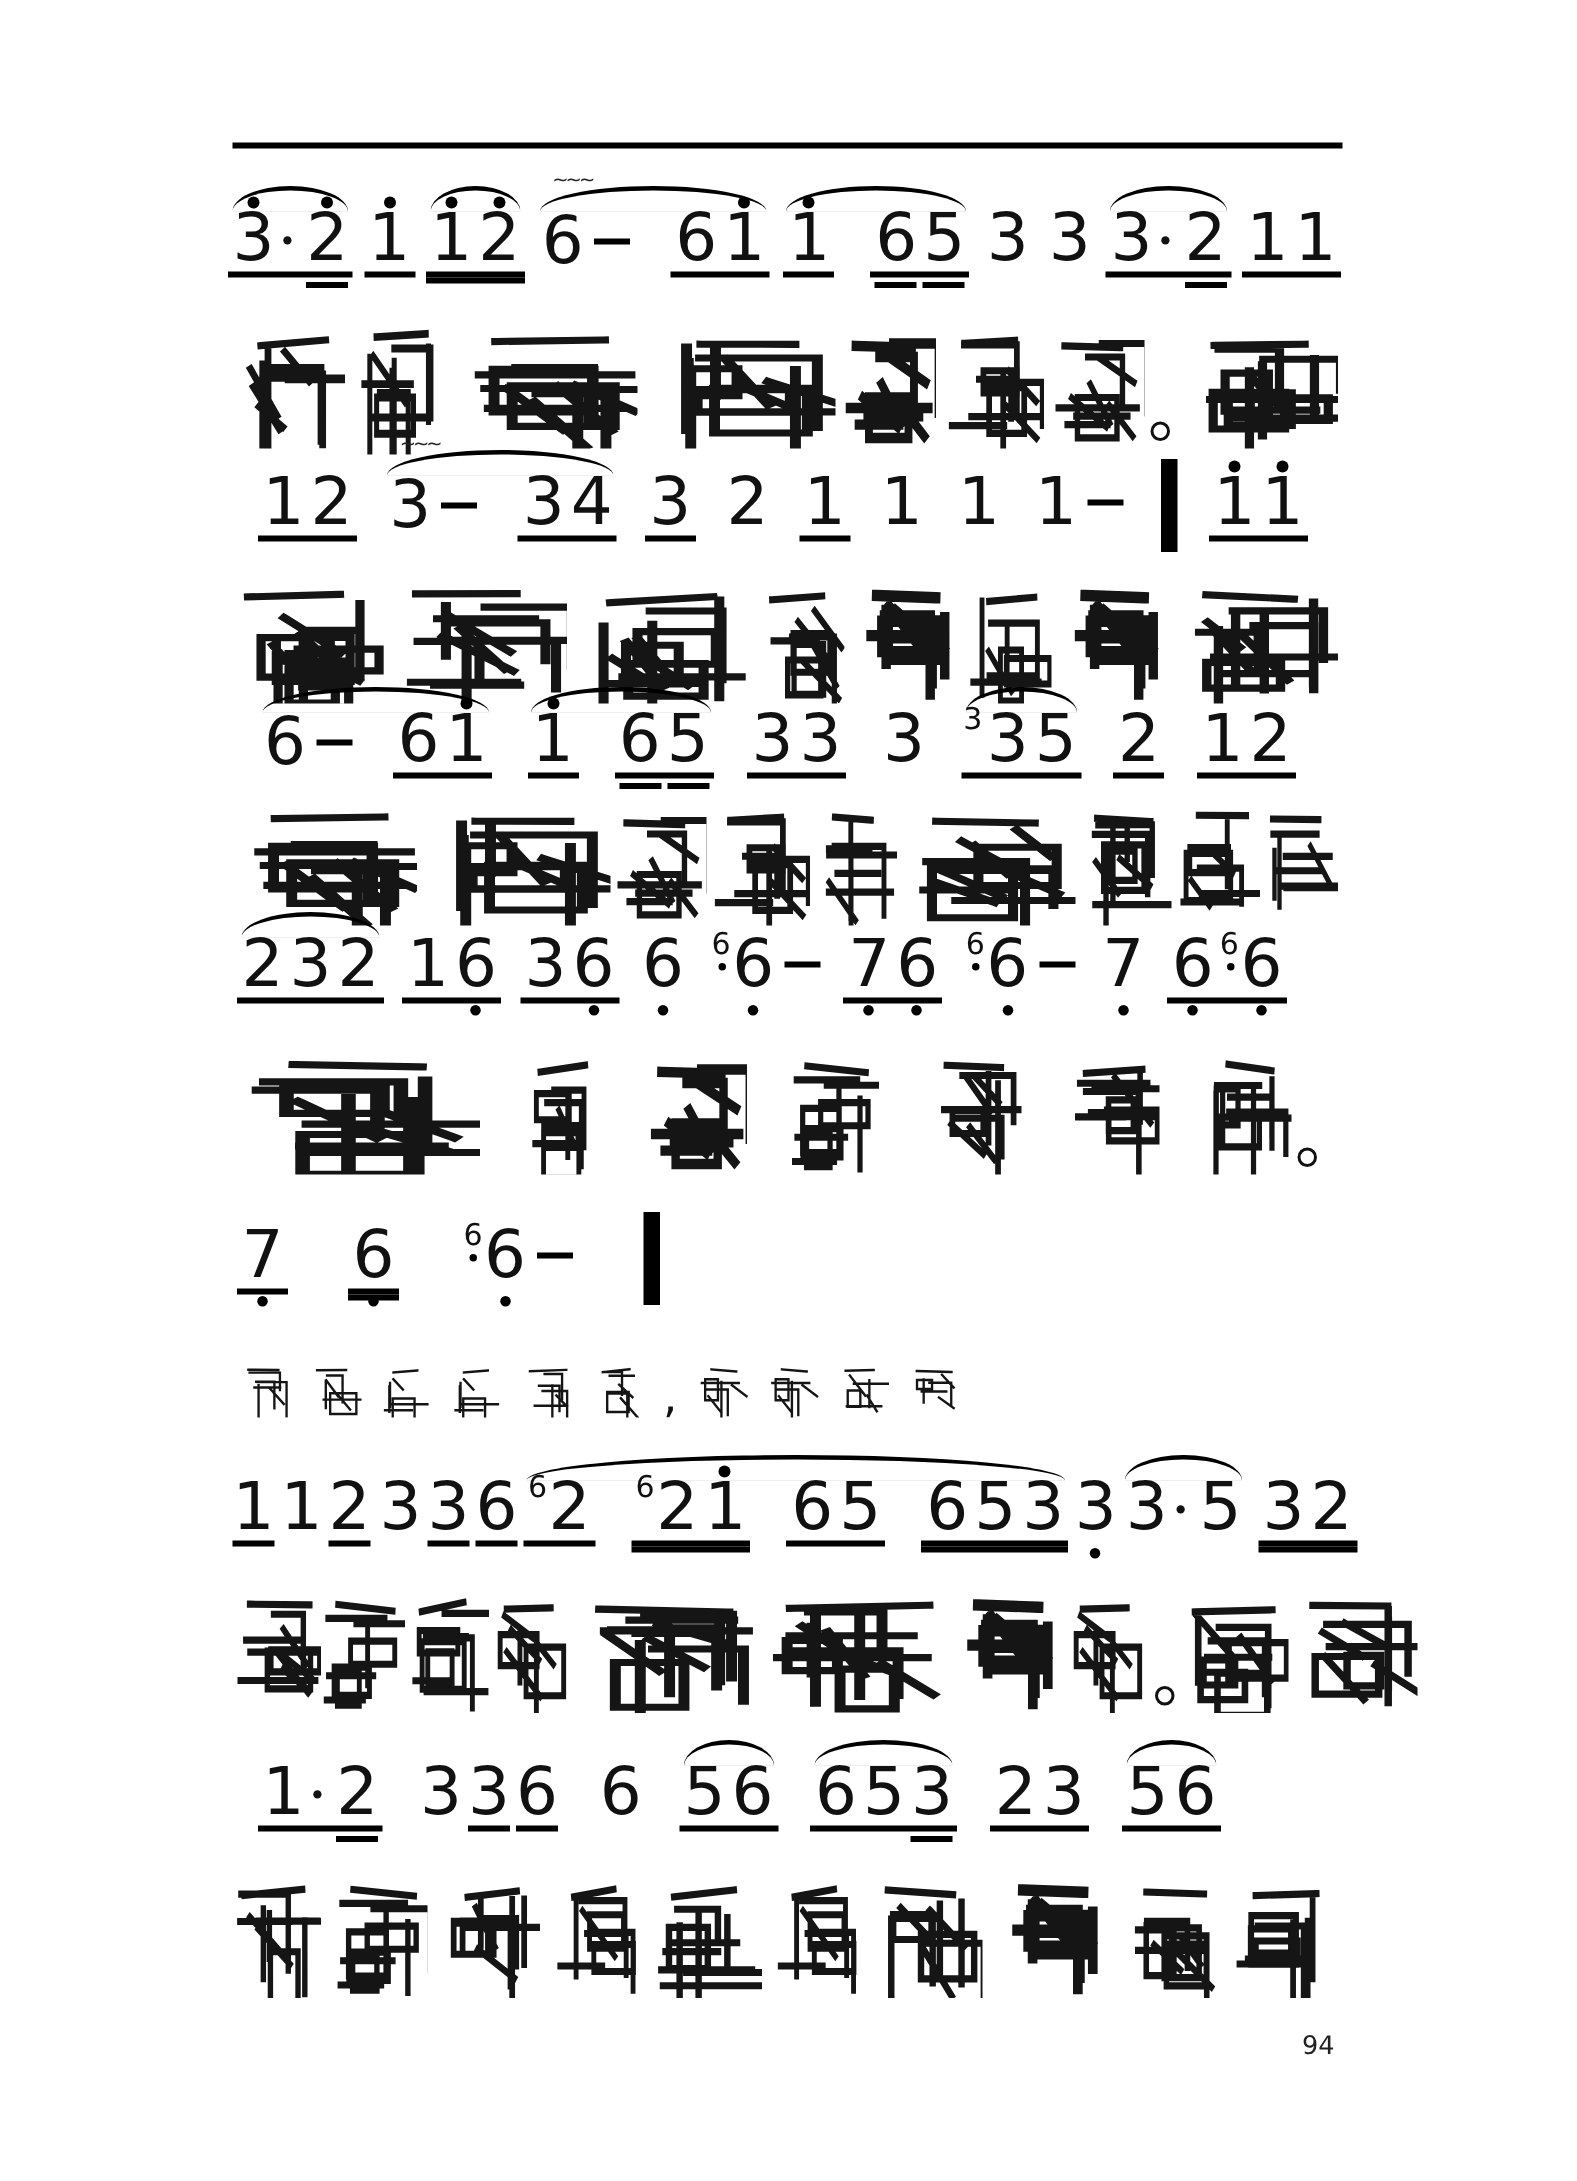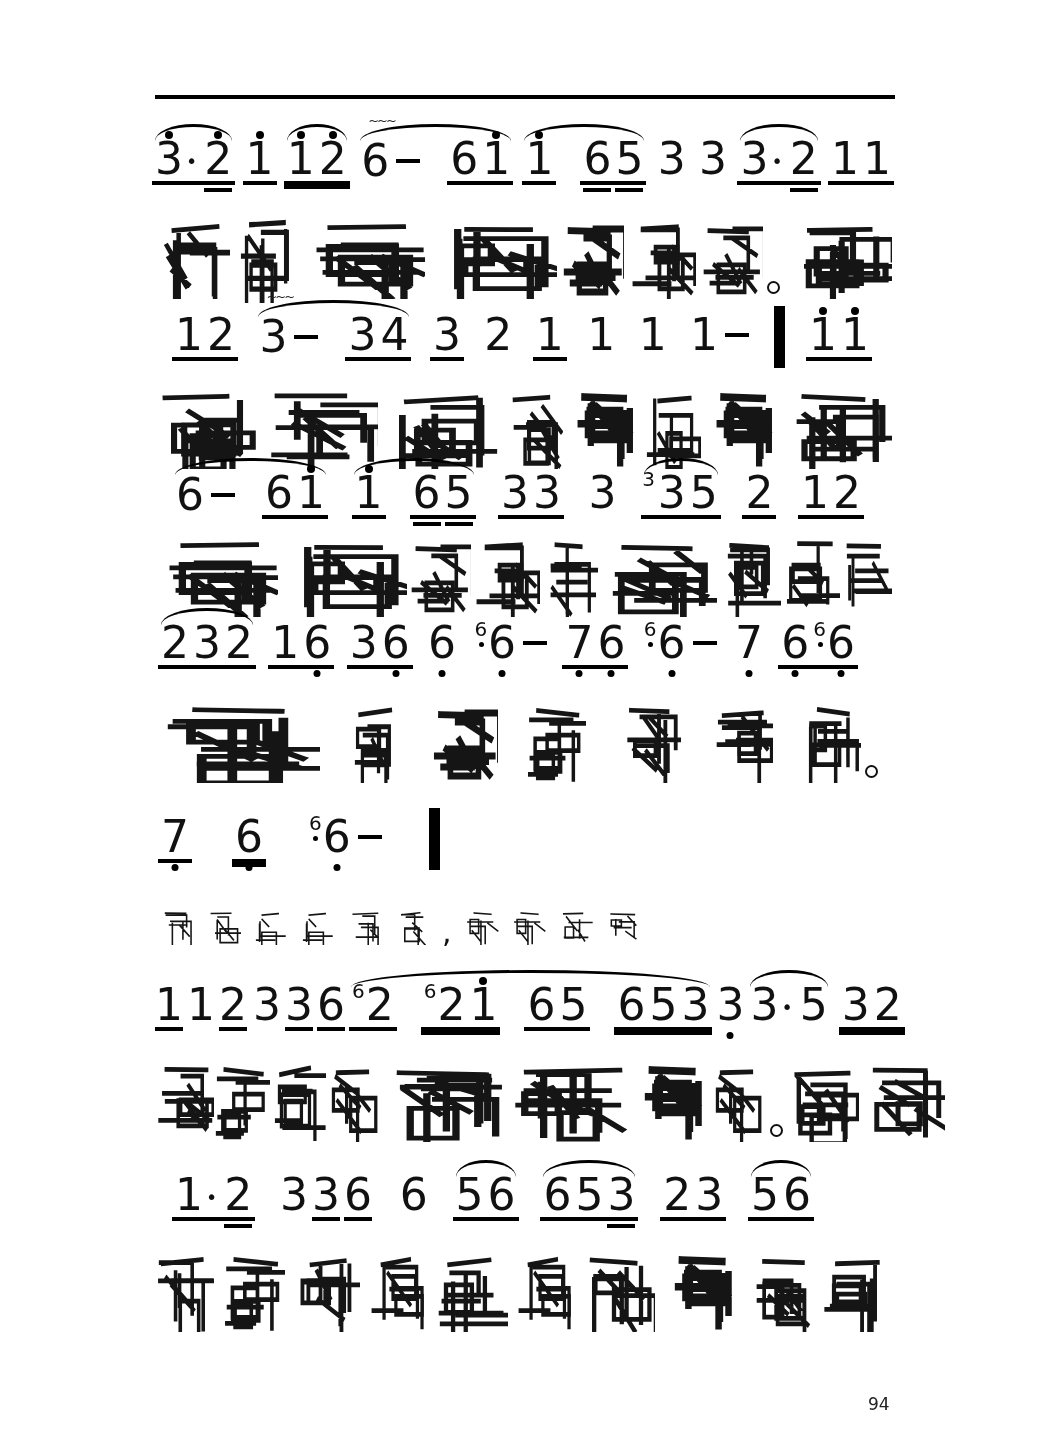--- a/index.html
+++ b/index.html
@@ -51,21 +51,21 @@
   #t4{left:152px;top:694px;width:726px;height:96px;}
   #t5{left:152px;top:1054px;width:742px;height:94px;}
   #t6{left:152px;top:1246px;width:736px;height:90px;}
   .cluster{display:inline-flex;align-items:flex-end;}
   .cjk-period{width:9px;height:9px;border:2px solid #111;border-radius:50%;margin:0 0 5px 4px;}
 
   
   .lyric{position:absolute;left:160px;top:903px;display:flex;align-items:flex-end;gap:13px;height:42px;}
   .comma{font-size:30px;line-height:1;position:relative;top:2px;}
 
-  .pnum{position:absolute;left:868px;top:1354px;font-size:17px;color:#222;margin-top:40px;}
+  .pnum{position:absolute;left:868px;top:1354px;font-size:17px;color:#222;}
 </style>
 </head>
 <body>
 
 <div class="page">
   <div class="rule"></div>
 
   <div class="jline" id="j1">
       <span class="group g-ul1">
         <i class="arc"></i>

